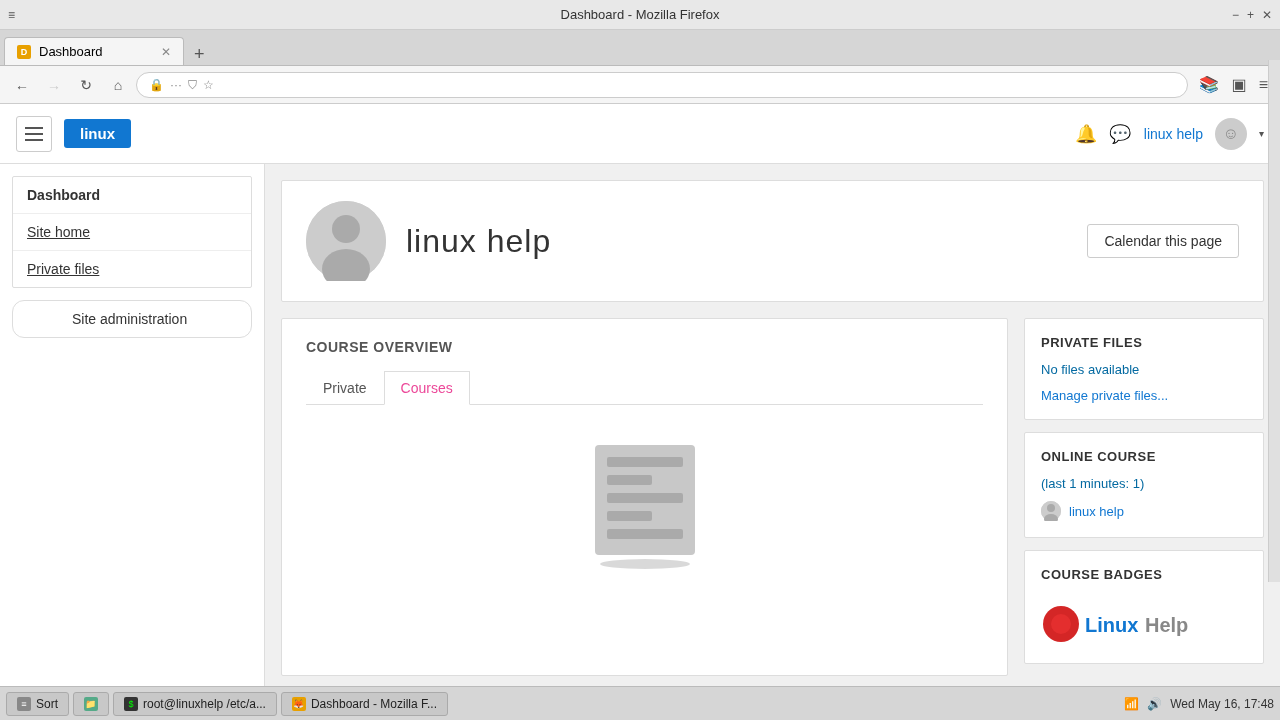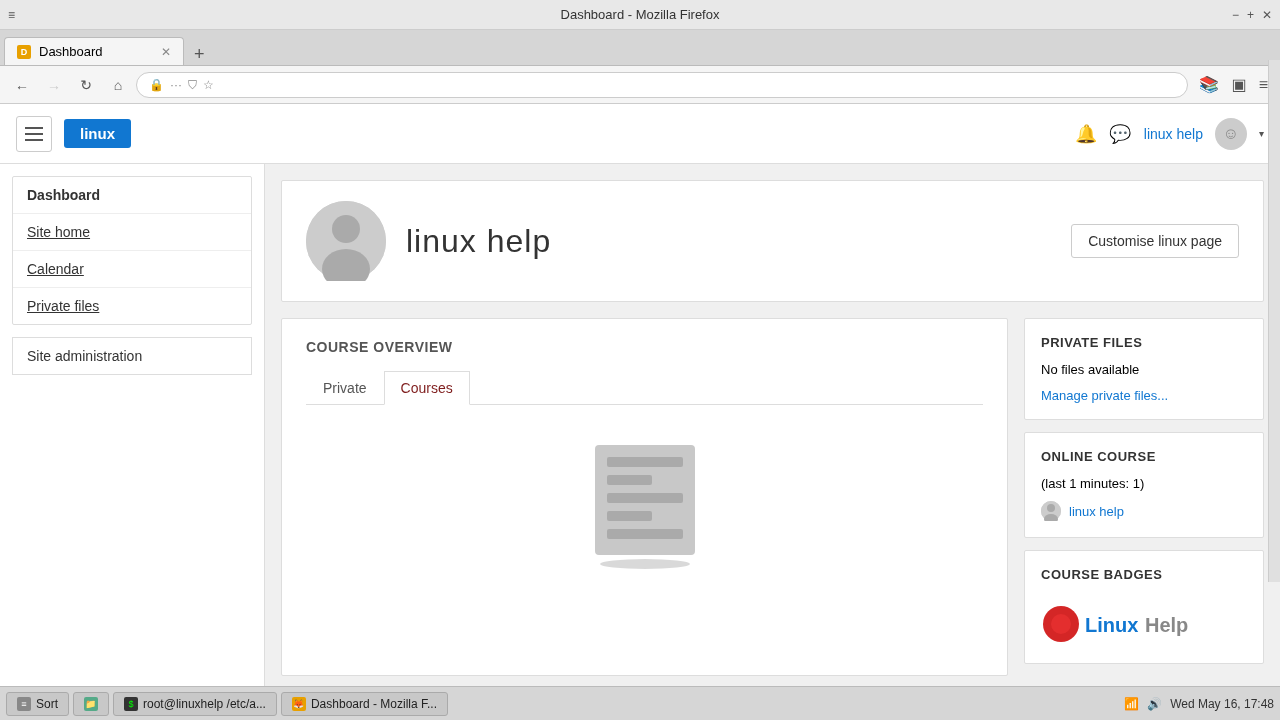--- a/index.html
+++ b/index.html
@@ -195,21 +195,22 @@
       padding: 10px 14px;
       font-size: 14px;
       color: #333;
       cursor: pointer;
       border-top: 1px solid #eee;
       text-decoration: underline;
     }
     .sidebar-admin {
       border: 1px solid #ddd;
       margin: 12px;
-      border-radius: 0;
+      border-radius: 12px;
+      padding-left: 45px;
     }
     .sidebar-admin-item {
       padding: 10px 14px;
       font-size: 14px;
       color: #333;
       cursor: pointer;
     }
 
     
     .main-content {
@@ -275,21 +276,21 @@
     .tab-item {
       padding: 8px 16px;
       font-size: 14px;
       color: #555;
       cursor: pointer;
       border: 1px solid transparent;
       border-bottom: none;
       margin-bottom: -1px;
     }
     .tab-item.active {
-      color: #7f1d1d;
+      color: #ec4899;
       border-color: #ddd;
       border-bottom: 1px solid white;
       background: white;
     }
 
     .sort-buttons {
       display: flex;
       gap: 0;
       margin-bottom: 20px;
       justify-content: center;
@@ -354,21 +355,21 @@
     }
     .right-panel-title {
       font-size: 13px;
       font-weight: bold;
       color: #333;
       margin-bottom: 12px;
       letter-spacing: 0.5px;
     }
     .right-panel-text {
       font-size: 13px;
-      color: #000000;
+      color: #0369a1;
       margin-bottom: 10px;
     }
     .right-panel-link {
       font-size: 13px;
       color: #1177d1;
       cursor: pointer;
       text-decoration: none;
     }
     .online-user {
       display: flex;
@@ -503,41 +504,40 @@
   </div>
   <div class="scrollbar-track" style="position:absolute;right:0;top:60px;width:12px;height:calc(720px - 30px - 36px - 38px - 60px - 34px);background:#e0e0e0;border-left:1px solid #ccc;"></div>
 </div>
 
 <div class="content-area">
 
   <div class="sidebar">
     <div class="sidebar-section">
       <div class="sidebar-header">Dashboard</div>
       <div class="sidebar-item">Site home</div>
-      <div class="sidebar-item">Calendar</div>
       <div class="sidebar-item">Private files</div>
     </div>
     <div class="sidebar-admin">
       <div class="sidebar-admin-item">Site administration</div>
     </div>
   </div>
 
   <div class="main-content">
 
     <div class="profile-section">
       <div class="profile-avatar">
         <svg width="80" height="80" viewBox="0 0 80 80">
           <circle cx="40" cy="40" r="40" fill="#cccccc"></circle>
           <circle cx="40" cy="28" r="14" fill="#aaaaaa"></circle>
           <ellipse cx="40" cy="68" rx="24" ry="20" fill="#aaaaaa"></ellipse>
         </svg>
       </div>
       <span class="profile-name">linux  help</span>
       <div class="profile-spacer"></div>
-      <button class="customise-btn">Customise linux page</button>
+      <button class="customise-btn">Calendar this page</button>
     </div>
 
     <div class="two-col">
 
       <div class="course-overview">
         <div class="course-overview-title">COURSE OVERVIEW</div>
 
         <div class="tabs-row">
           <div class="tab-item">Private</div>
           <div class="tab-item active">Courses</div>

